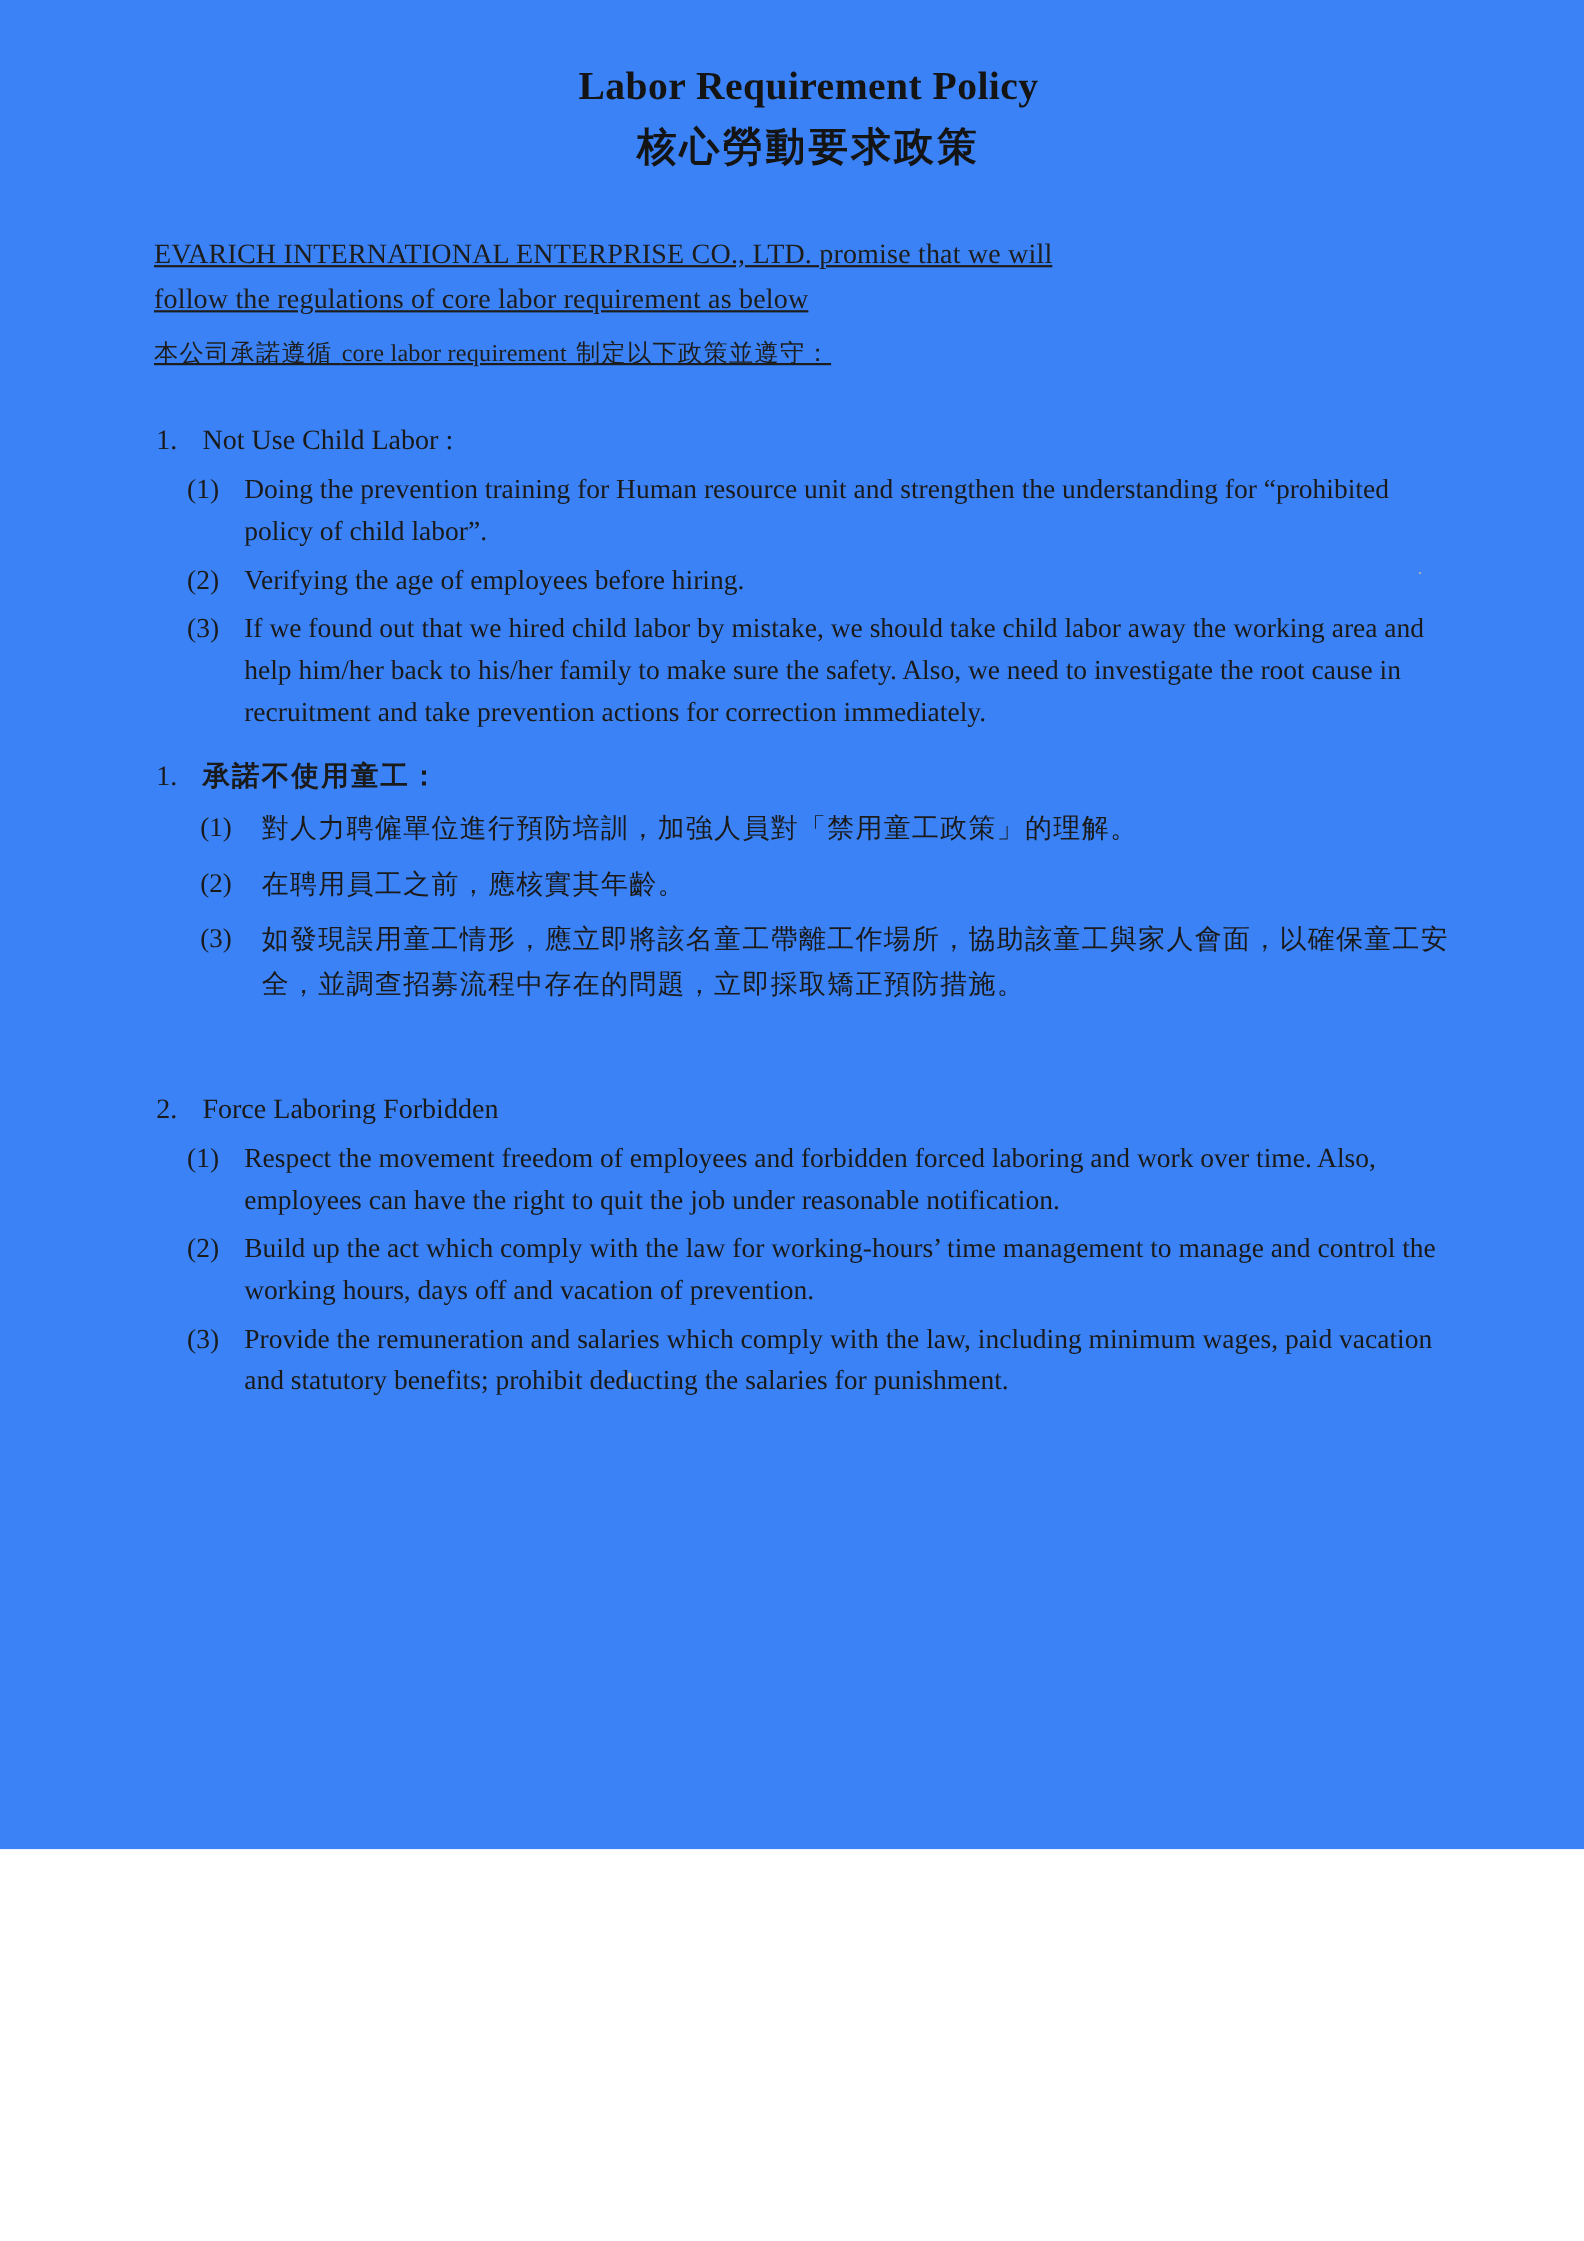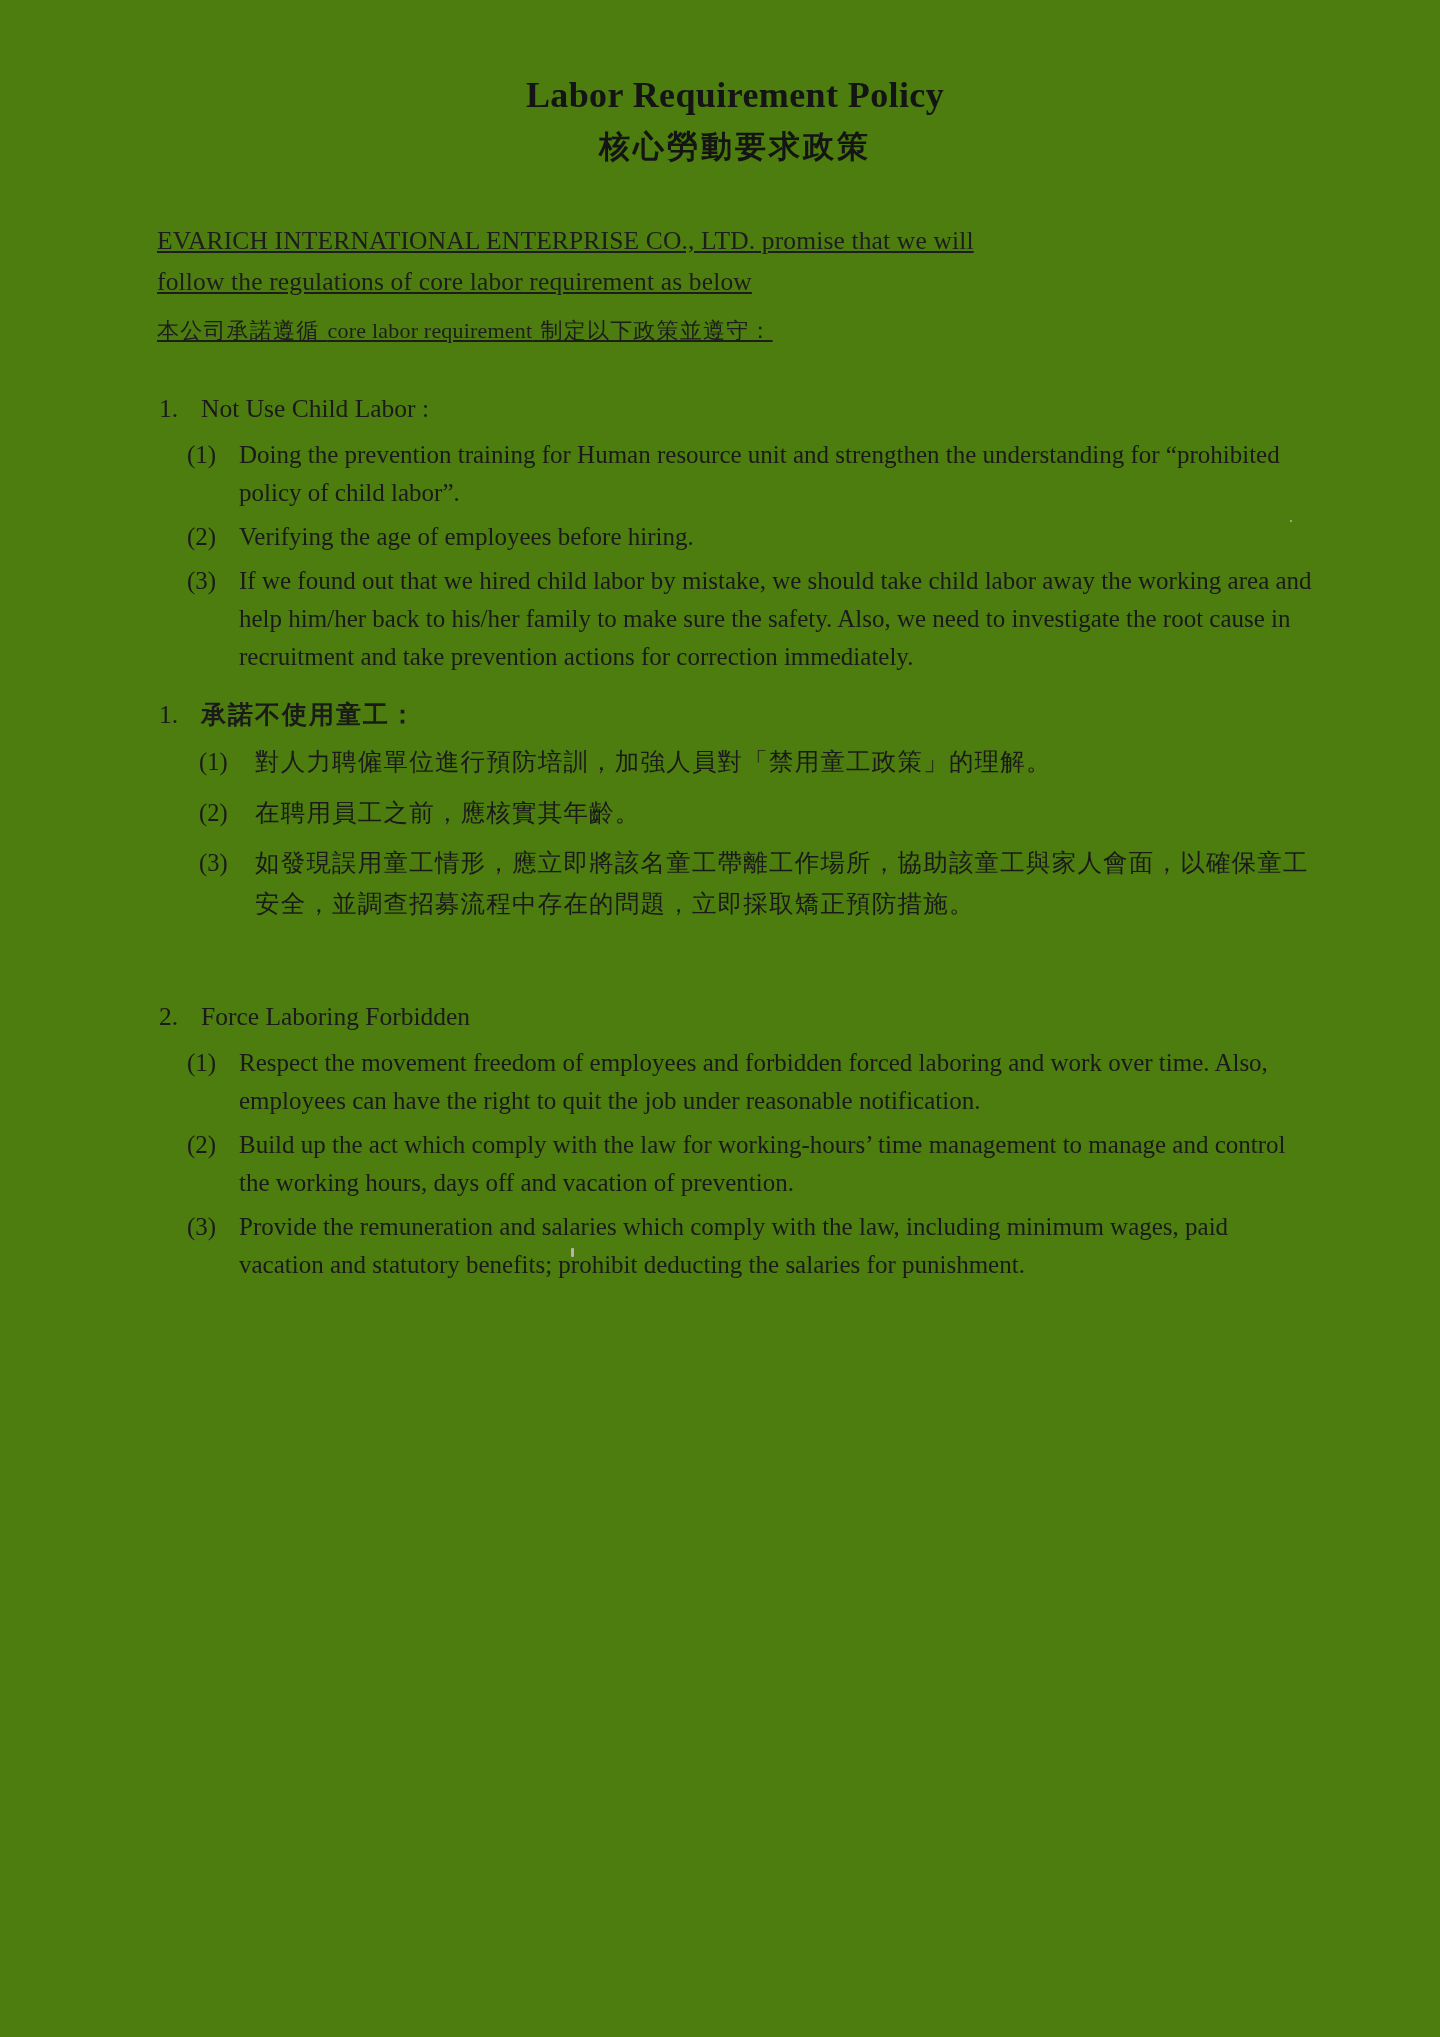--- a/index.html
+++ b/index.html
@@ -11,23 +11,23 @@
     width: 1440px;
     height: 2037px;
     font-family: "Liberation Serif", serif;
     color: #1a1a1a;
     position: relative;
     overflow: hidden;
   }
   .page {
     position: relative;
     width: 1440px;
-    height: 2037px;
-    background: #4d7c0f;
-    padding: 17px;
+    height: 1681px;
+    background: #3b82f6;
+    padding: 0;
     box-sizing: border-box;
   }
   .doc-body {
     padding: 46px 110px 0 140px;
     box-sizing: border-box;
   }
   .title-block {
     text-align: center;
     margin-top: 10px;
   }
@@ -35,21 +35,21 @@
     font-family: "Liberation Serif", serif;
     font-weight: bold;
     font-size: 36px;
     letter-spacing: 0.4px;
     color: #141414;
     line-height: 1.25;
   }
   .title-zh {
     font-family: "DejaVu Serif", serif;
     font-weight: bold;
-    font-size: 31px;
+    font-size: 36px;
     letter-spacing: 3px;
     margin-top: 8px;
     color: #141414;
   }
   .intro {
     margin-top: 52px;
     font-size: 25.5px;
     line-height: 1.62;
     color: #1d1d1d;
     letter-spacing: 0.15px;

